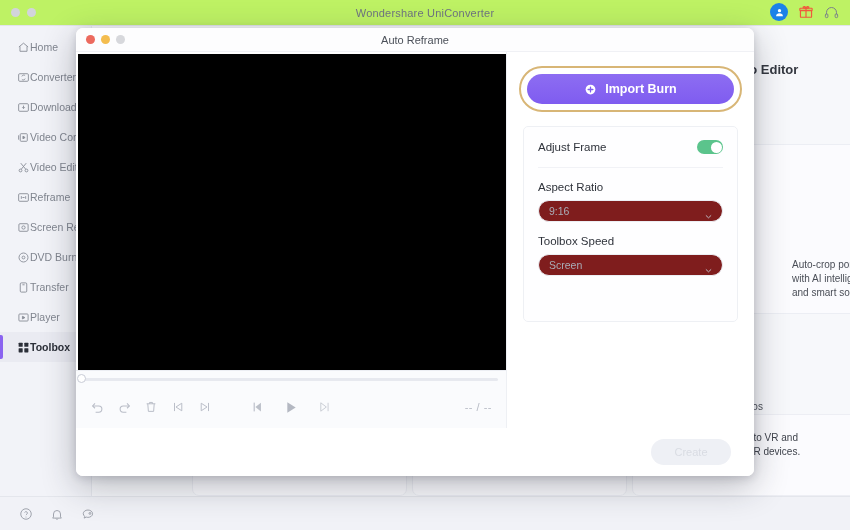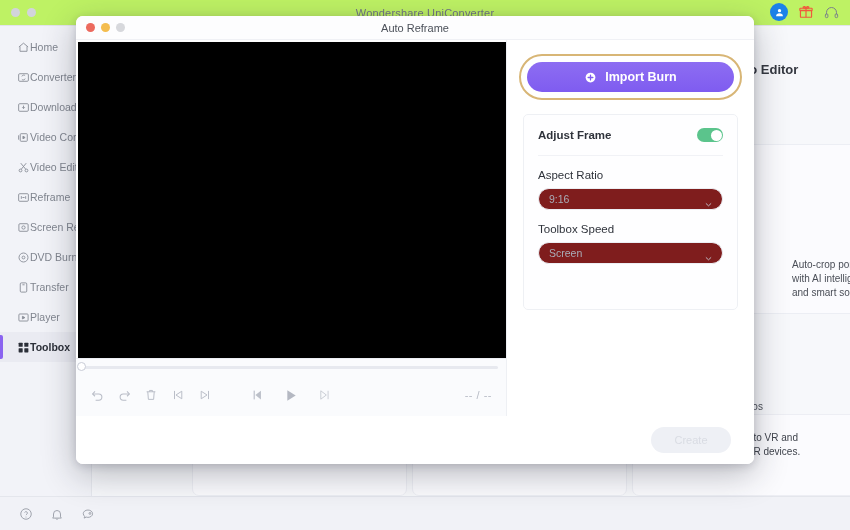--- a/index.html
+++ b/index.html
@@ -100,21 +100,21 @@
     background: #f1f2f7;
     border-top: 1px solid #e4e6ec;
     display: flex; align-items: center; gap: 15px;
     padding-left: 18px;
   }
   .foot-ic { width: 16px; height: 16px; display: flex; align-items: center; justify-content: center; }
 
   
   #dialog {
     position: absolute;
-    left: 76px; top: 16px;
+    left: 76px; top: 28px;
     width: 678px; height: 448px;
     background: #ffffff;
     border-radius: 7px;
     box-shadow: 0 10px 34px rgba(30,34,48,.30), 0 2px 8px rgba(30,34,48,.16);
     display: flex; flex-direction: column;
     overflow: hidden;
   }
   #dlg-titlebar {
     position: relative;
     height: 24px; min-height: 24px;
@@ -207,21 +207,21 @@
     border: 1px solid #eef0f4;
     border-radius: 5px;
     padding: 13px 14px 16px 14px;
     height: 196px;
   }
   .row-toggle {
     display: flex; align-items: center; justify-content: space-between;
     padding-bottom: 13px;
     border-bottom: 1px solid #f1f2f6;
   }
-  .field-label { font-size: 11.5px; color: #2f333b; font-weight: bold; }
+  .field-label { font-size: 11.5px; color: #2f333b; font-weight: normal; }
   .toggle {
     width: 26px; height: 14px; border-radius: 8px;
     background: #5bc48c; position: relative;
   }
   .toggle::after {
     content: ""; position: absolute; right: 1.5px; top: 1.5px;
     width: 11px; height: 11px; border-radius: 50%; background: #fff;
   }
   .field-block { margin-top: 13px; }
   .sel-label { font-size: 11.5px; color: #2f333b; font-weight: normal; display: block; margin-bottom: 7px; }

